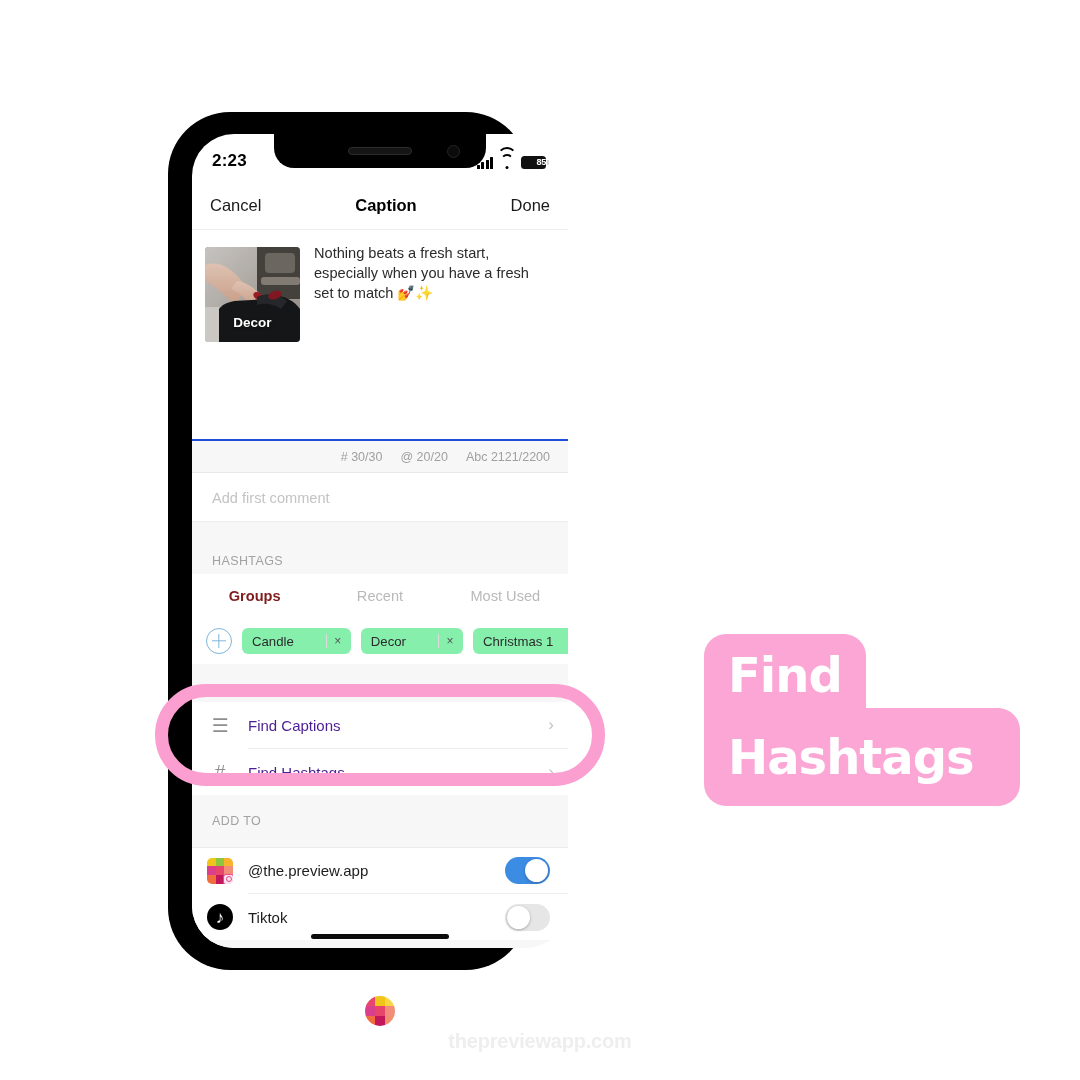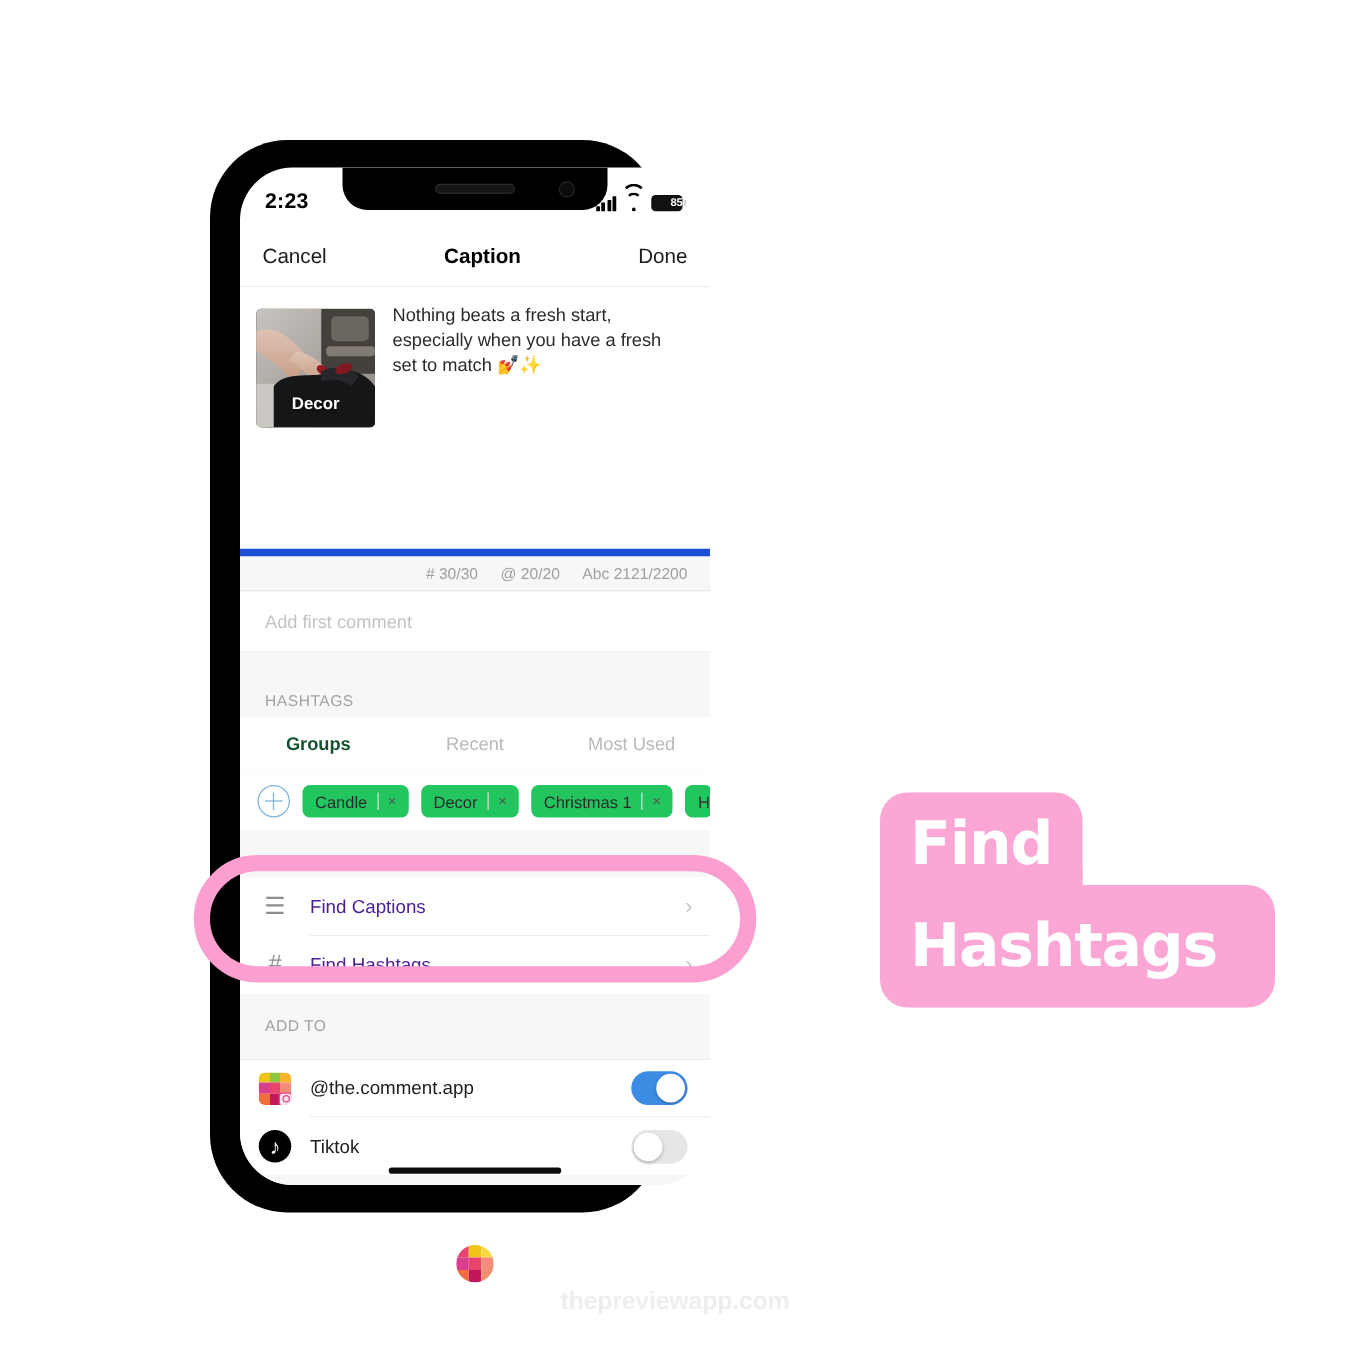--- a/index.html
+++ b/index.html
@@ -85,21 +85,21 @@
     text-shadow:0 1px 3px rgba(0,0,0,.55);
   }
   .captext{
     position:absolute;left:122px;top:13px;right:16px;
     font-size:14.6px;line-height:20px;color:#2b2b2b;
   }
 
   
   .counters{
     position:absolute;top:305px;left:0;right:0;height:34px;background:#f7f7f7;
-    border-top:6px solid #1d4ed8;border-bottom:1px solid #e8e8e8;
+    border-top:2px solid #1d4ed8;border-bottom:1px solid #e8e8e8;
     display:flex;align-items:center;justify-content:flex-end;gap:18px;
     padding-right:18px;box-sizing:border-box;
     font-size:12.5px;color:#a0a0a0;
   }
 
   
   .commentrow{
     position:absolute;top:340px;left:0;right:0;height:48px;background:#fff;
     display:flex;align-items:center;padding-left:20px;box-sizing:border-box;
     border-bottom:1px solid #ececec;
@@ -111,41 +111,42 @@
   .sec-label{
     position:absolute;left:20px;font-size:12.5px;color:#a2a2a2;letter-spacing:.4px;
   }
 
   
   .tabs{
     position:absolute;top:440px;left:0;right:0;height:44px;background:#fff;
     display:flex;align-items:center;border-bottom:1px solid #ececec;
   }
   .tab{flex:1;text-align:center;font-size:14.6px;color:#b9b9b9;}
-  .tab.active{color:#14532d;font-weight:bold;}
+  .tab.active{color:#7f1d1d;font-weight:bold;}
 
   
   .chiprow{
     position:absolute;top:484px;left:0;right:0;height:46px;background:#fff;
     display:flex;align-items:center;gap:10px;padding-left:14px;box-sizing:border-box;
     overflow:hidden;white-space:nowrap;
   }
   .plusbtn{
     flex:0 0 auto;width:24px;height:24px;border-radius:50%;
     border:1.4px solid #7eb6d9;position:relative;
   }
   .plusbtn:before,.plusbtn:after{
     content:"";position:absolute;background:#7eb6d9;
   }
   .plusbtn:before{left:5px;right:5px;top:50%;height:1.4px;transform:translateY(-50%);}
   .plusbtn:after{top:5px;bottom:5px;left:50%;width:1.4px;transform:translateX(-50%);}
   .chip{
-    flex:0 0 auto;height:26px;background:#22c55e;border-radius:6px;
+    flex:0 0 auto;height:26px;background:#86efac;border-radius:6px;
     display:flex;align-items:center;font-size:13.2px;color:#2b2b2b;
     padding:0 2px 0 10px;
+    gap:24px;
   }
   .chip .x{
     width:22px;text-align:center;color:#555;font-size:12px;
     border-left:1px solid #dcdcdc;margin-left:8px;line-height:14px;
   }
 
   
   .listrow{
     position:absolute;left:0;right:0;height:46px;background:#fff;
     display:flex;align-items:center;box-sizing:border-box;
@@ -365,21 +366,21 @@
               <span style="background:#f7b32b"></span>
             <span style="background:#d93f8c"></span>
               <span style="background:#e8456d"></span>
               <span style="background:#f28d7a"></span>
             <span style="background:#f26d3d"></span>
               <span style="background:#c2185b"></span>
               <span style="background:#f6a6b6"></span>
             <i class="igbadge"></i>
           </div>
         </div>
-        <div class="alabel">@the.comment.app</div>
+        <div class="alabel">@the.preview.app</div>
         <div class="toggle on">
             <span class="knob"></span>
           </div>
       </div>
       <div class="rowdiv" style="top:759px;"></div>
       <div class="acctrow" style="top:760px;">
         <div class="aicon">
           <div class="tticon">♪</div>
         </div>
         <div class="alabel">Tiktok</div>

